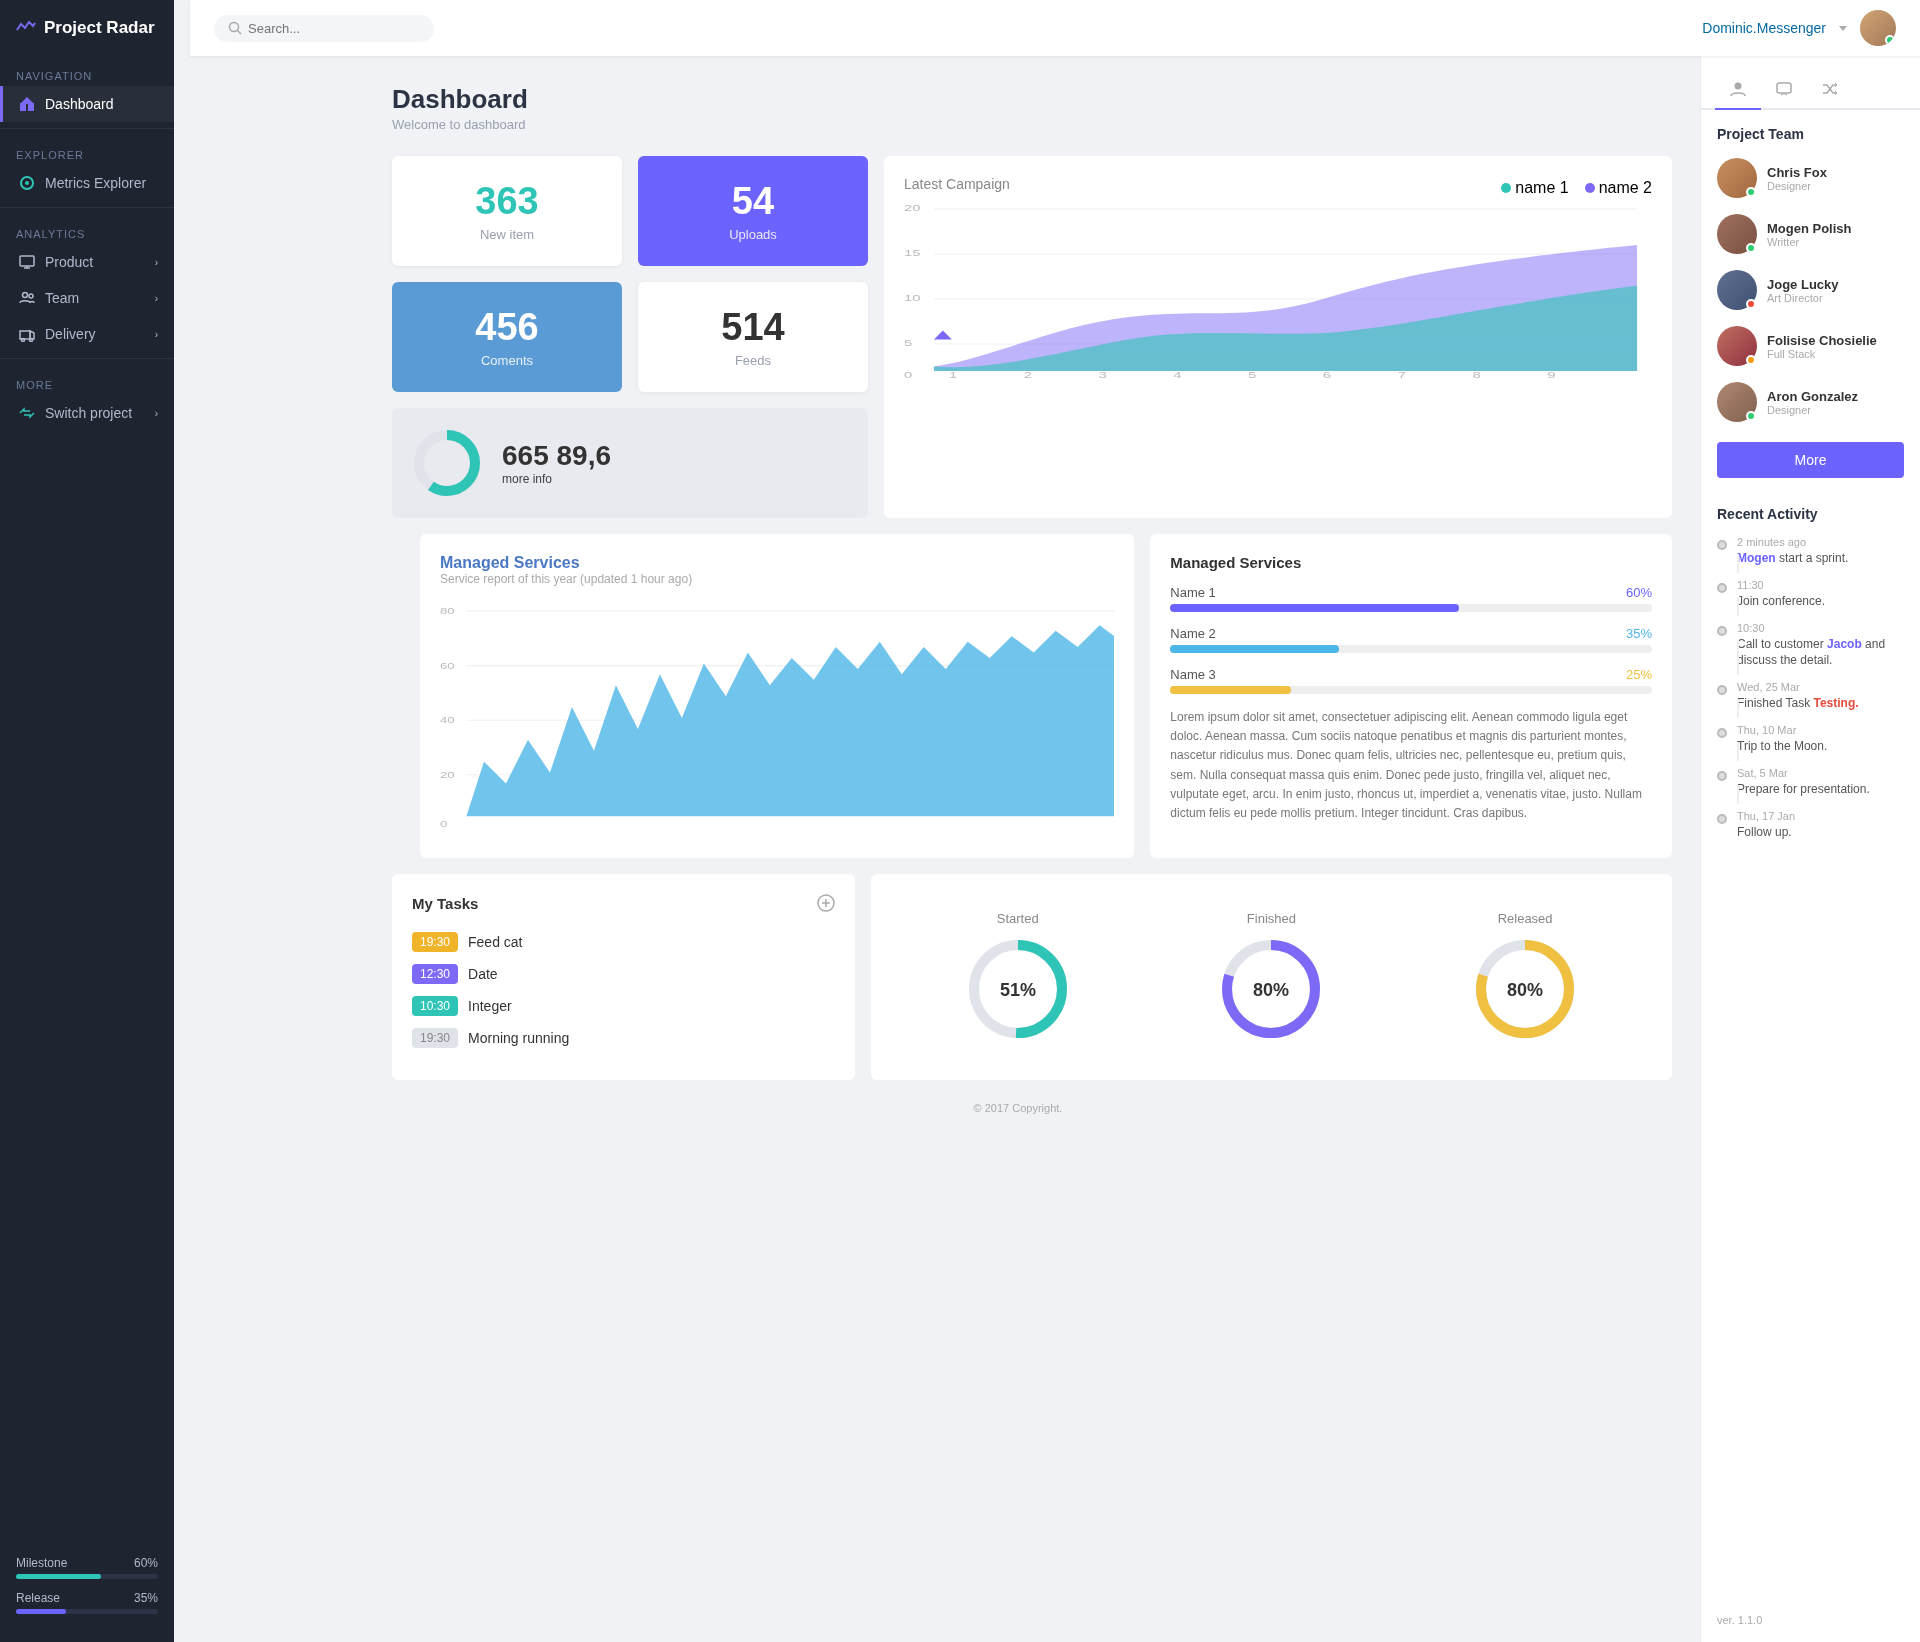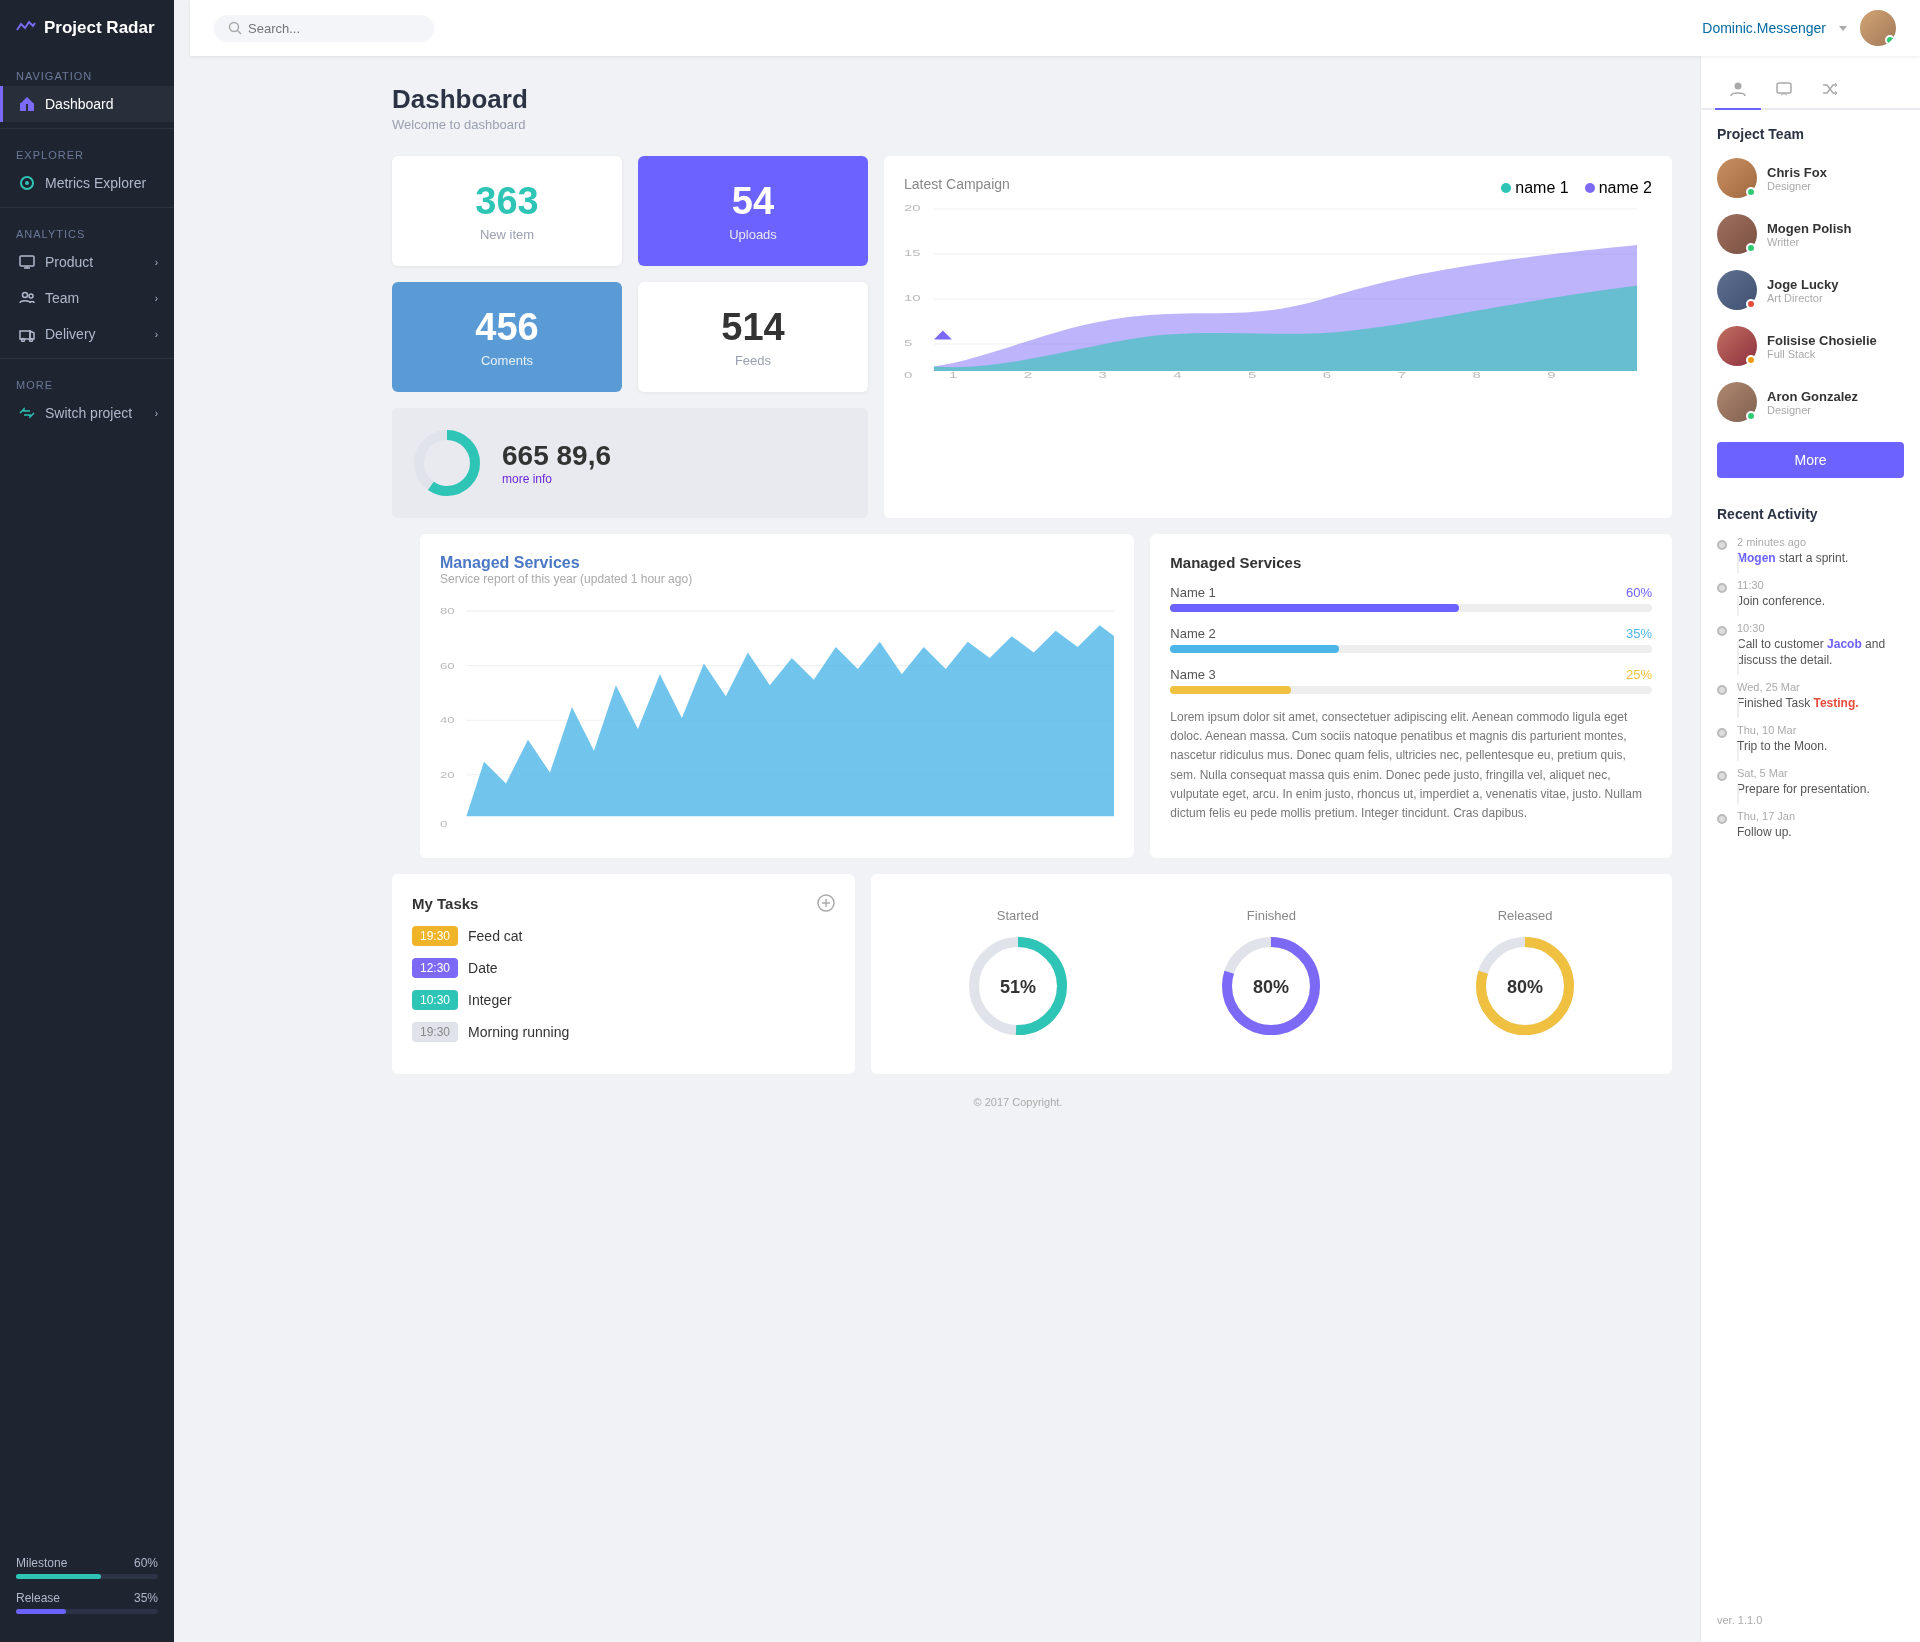--- a/index.html
+++ b/index.html
@@ -163,21 +163,21 @@
     .donut-card {
       background: #e8eaf0;
       border-radius: 6px;
       padding: 20px;
       display: flex;
       align-items: center;
       gap: 20px;
       flex: 1;
     }
     .donut-text-big { font-size: 28px; font-weight: 700; color: #333; }
-    .donut-text-sub { font-size: 12px; color: #6d28d9; }
+    .donut-text-sub { font-size: 12px; color: #404040; }
 
     
     .charts-row { display: flex; gap: 16px; margin-top: 16px; padding-left: 28px; }
 
     
     .managed-card {
       background: #fff;
       border-radius: 6px;
       padding: 20px;
       flex: 1.4;
@@ -207,21 +207,21 @@
     .managed-desc { font-size: 12px; color: #777; line-height: 1.6; margin-top: 14px; }
 
     
     .tasks-row { display: flex; gap: 16px; margin-top: 16px; }
     .tasks-card {
       background: #fff;
       border-radius: 6px;
       padding: 20px;
       flex: 1;
     }
-    .tasks-title { font-size: 15px; font-weight: 600; color: #333; margin-bottom: 14px; display: flex; align-items: center; justify-content: space-between; text-align: center; }
+    .tasks-title { font-size: 15px; font-weight: 600; color: #333; margin-bottom: 20px; display: flex; align-items: center; justify-content: space-between; text-align: center; }
     .task-item { display: flex; align-items: center; gap: 10px; margin-bottom: 12px; }
     .task-badge { border-radius: 4px; padding: 3px 8px; font-size: 12px; color: #fff; min-width: 46px; text-align: center; }
     .task-name { font-size: 14px; color: #333; }
 
     
     .donuts-card {
       background: #fff;
       border-radius: 6px;
       padding: 20px;
       flex: 1.8;

